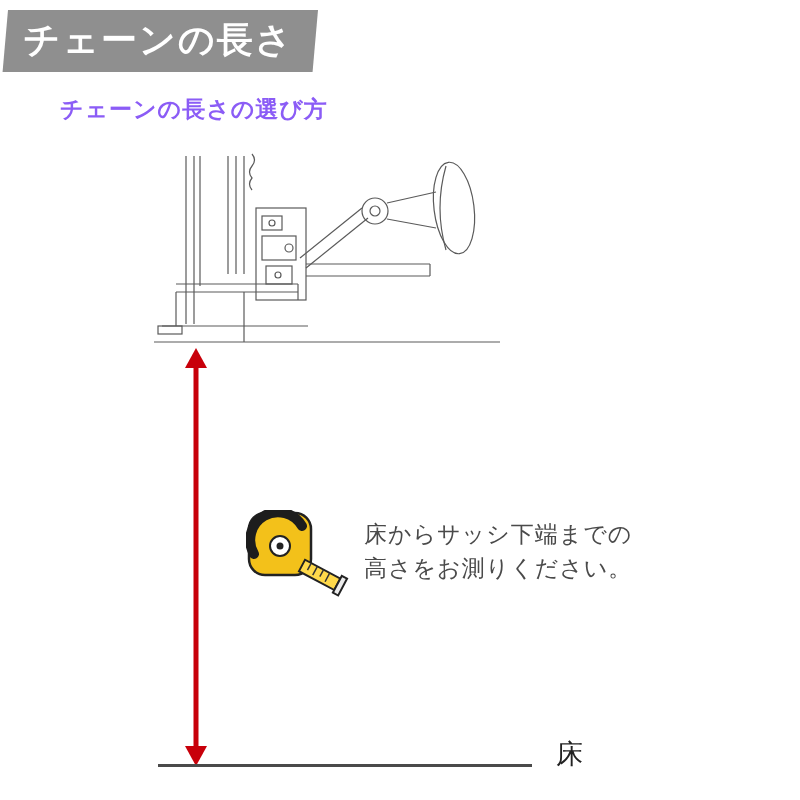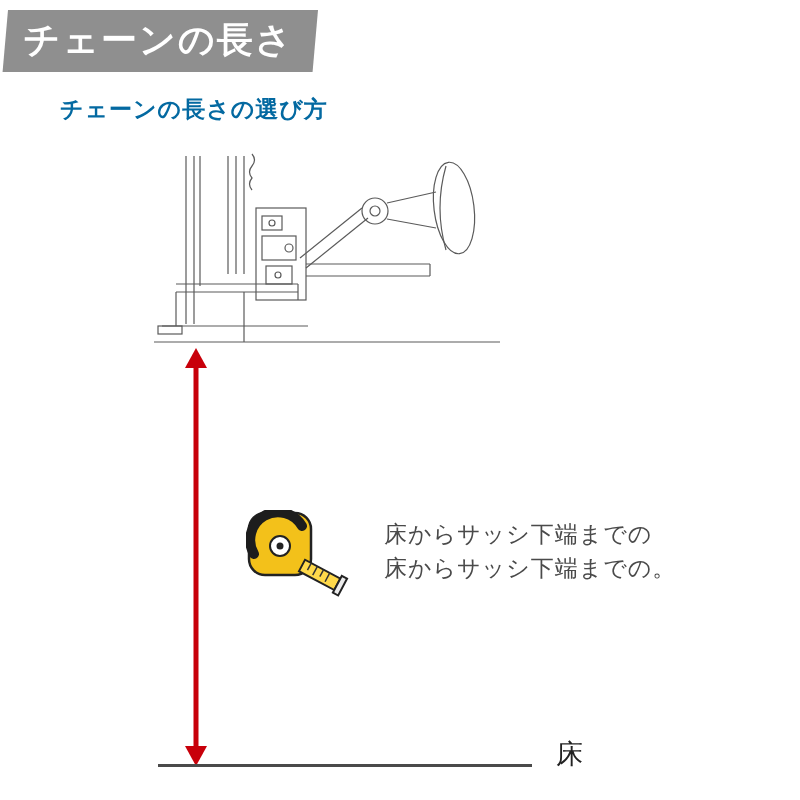--- a/index.html
+++ b/index.html
@@ -11,21 +11,21 @@
     position:absolute; left:8px; top:10px;
     background:var(--badge-bg,#8f8f8f); color:#fff;
     font-size:36px; font-weight:bold; line-height:1;
     padding:12px 22px 14px 18px;
     transform:skewX(-5deg); transform-origin:top left;
   }
   .badge span { display:inline-block; transform:skewX(5deg); letter-spacing:2px; }
 
   .subtitle {
     position:absolute; left:60px; top:94px;
-    font-size:23px; font-weight:bold; color:#0369a1; letter-spacing:1px;
+    font-size:23px; font-weight:bold; color:#8b5cf6; letter-spacing:1px;
   }
 
   .diagram { position:absolute; left:148px; top:146px; }
   .diagram line, .diagram path, .diagram rect, .diagram circle,
   .diagram ellipse, .diagram polyline {
     stroke:var(--diagram-line,#5a5a5a); fill:none; stroke-width:1.2;
   }
 
   .arrow-svg { position:absolute; left:181px; top:348px; }
   .arrow-line { stroke:var(--arrow-red,#c8000a); stroke-width:5; }
@@ -36,21 +36,21 @@
   .tape-band { fill:none; stroke:#1d1d1d; stroke-width:10; stroke-linecap:round; }
   .tape-hub { fill:#fff; stroke:#222; stroke-width:2; }
   .tape-hub-dot { fill:#222; }
   .tape-strip { fill:#ffd94a; stroke:#222; stroke-width:2; }
   .tape-tick { stroke:#333; stroke-width:1.5; }
   .tape-hook { fill:#ececec; stroke:#222; stroke-width:2; }
 
   .instruction {
     position:absolute; left:364px; top:517px;
     font-size:23px; color:#4a4a4a; line-height:34px;
-    font-weight:500; letter-spacing:1px;margin-left:20px;
+    font-weight:500; letter-spacing:1px;
   }
 
   .floor-line {
     position:absolute; left:158px; top:764px;
     width:374px; height:3px; background:var(--floor-line,#4a4a4a);
   }
   .floor-label {
     position:absolute; left:556px; top:736px;
     font-size:27px; color:#222;
   }
@@ -140,20 +140,20 @@
       <line class="tape-tick" x1="63" y1="50" x2="63" y2="58"></line>
       <line class="tape-tick" x1="70" y1="50" x2="70" y2="60"></line>
       <line class="tape-tick" x1="77" y1="50" x2="77" y2="58"></line>
       <line class="tape-tick" x1="84" y1="50" x2="84" y2="60"></line>
       <rect class="tape-hook" x="96" y="47" width="6" height="19"></rect>
     </g>
   </svg>
 
   <div class="instruction">
     <div>床からサッシ下端までの</div>
-    <div>床からサッシ下端までの。</div>
+    <div>高さをお測りください。</div>
   </div>
 
   <div class="floor-line"></div>
   <div class="floor-label">床</div>
 
 
 </div>
 
 </body></html>

